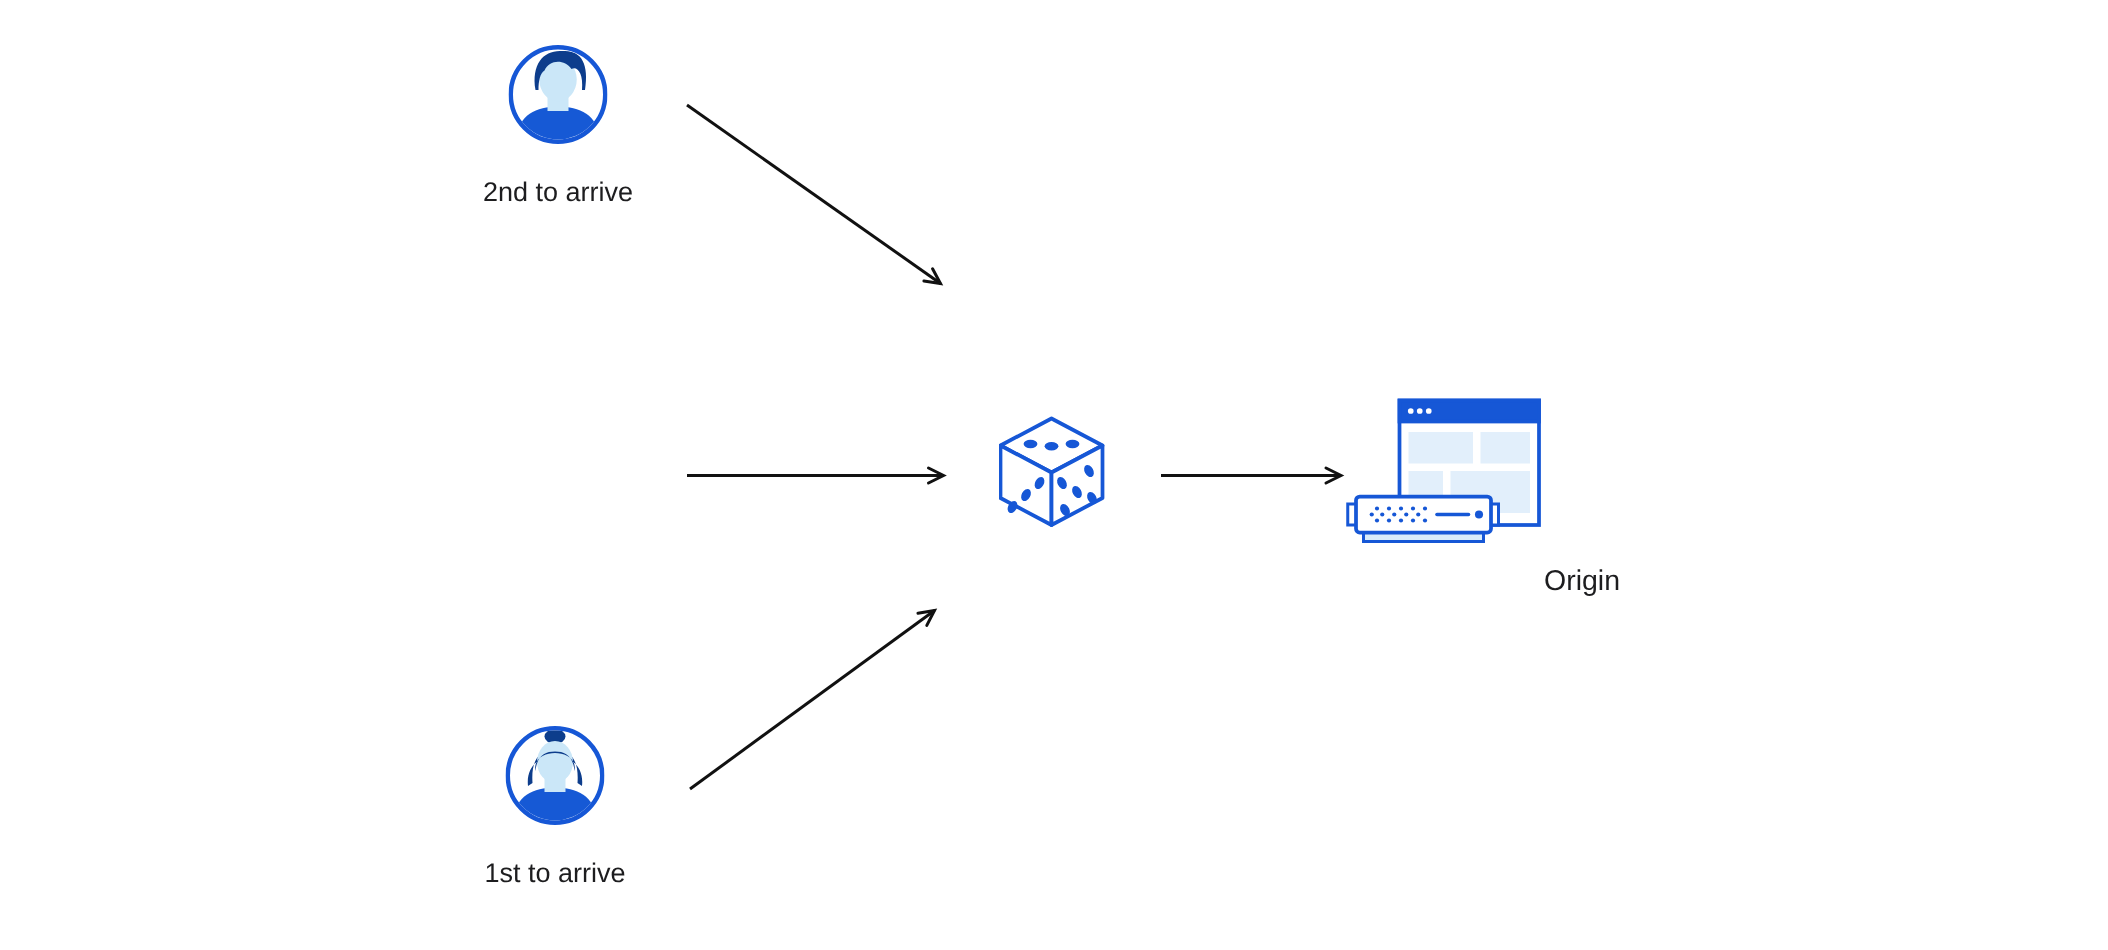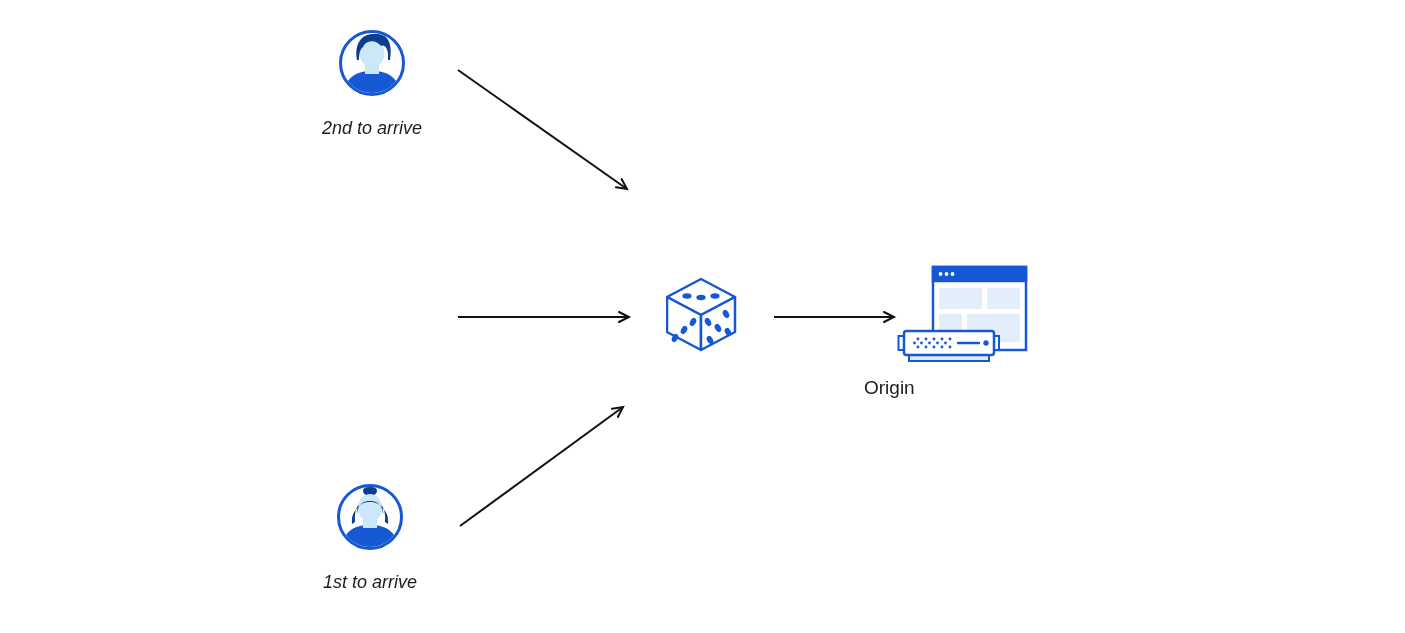--- a/index.html
+++ b/index.html
@@ -21,36 +21,35 @@
     align-items: center;
     gap: 21px;
     width: 140px;
   }
   .node-label {
     font-size: 18px;
     line-height: 22px;
     color: var(--label-color, #1d1d1f);
     white-space: nowrap;
     text-align: right;
-    font-style: italic;
   }
   .arrows-layer {
     position: absolute;
     left: 0; top: 0;
     width: 1405px;
     height: 633px;
     pointer-events: none;
   }
   .dice-wrap   { position: absolute; left: 666px; top: 277px; }
   .origin-wrap { position: absolute; left: 896px; top: 258px; width: 140px; }
   .origin-label {
     position: absolute;
-    left: 864px; top: 377px;
+    left: 940px; top: 377px;
     width: 140px;
-    text-align: left;
+    text-align: right;
     font-size: 19px;
     color: var(--label-color, #1d1d1f);
   }
   .user-2nd { left: 302px; top: 30px; }
   .user-3rd { left: 298px; top: 256px; }
   .user-1st { left: 300px; top: 484px; }
 </style>
 </head>
 <body style="--background: #ffffff; --accent-blue: #1657d6; --dark-blue: #0d3d8c; --face-blue: #cbe7f8; --shirt-blue: #1659d5; --panel-blue: #e2effb; --server-base-blue: #d9ecfa; --arrow-black: #111111; --label-color: #1d1d1f;">
 

